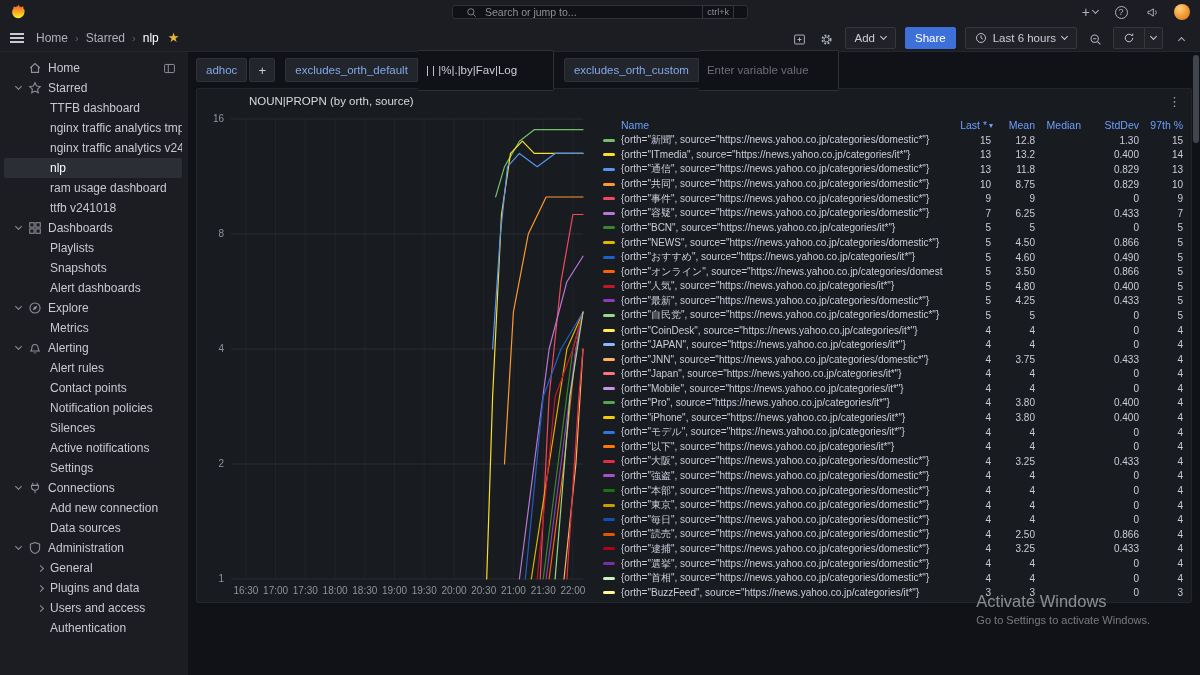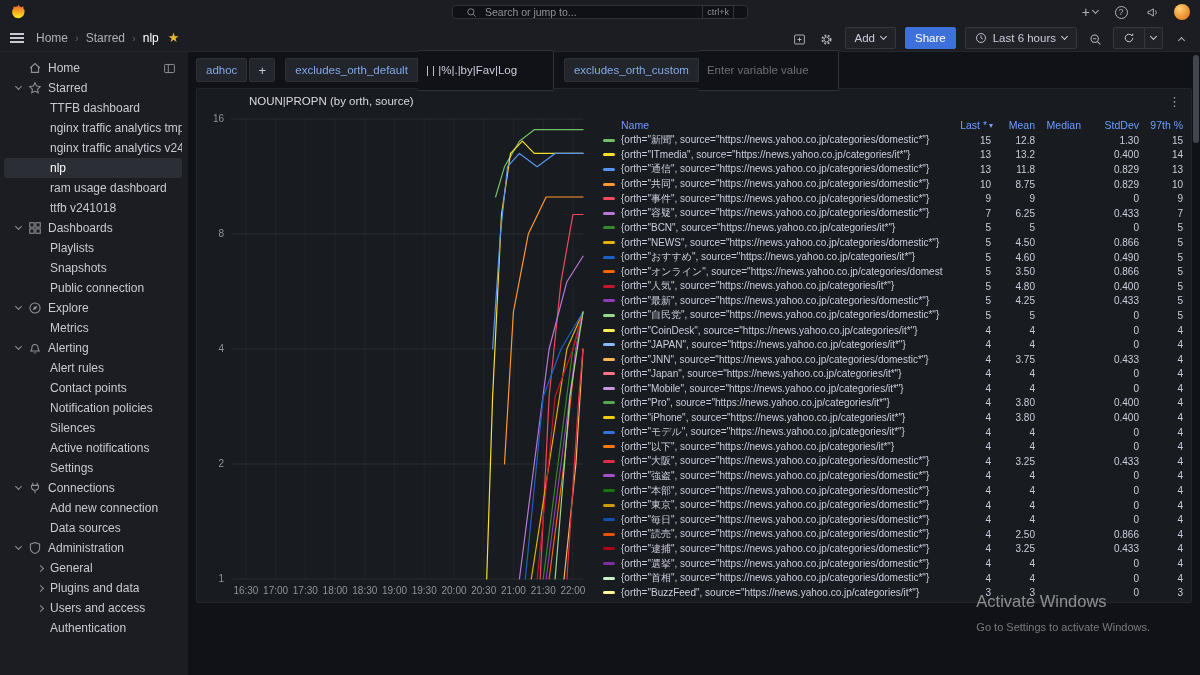--- a/index.html
+++ b/index.html
@@ -89,21 +89,21 @@
   .hname { cursor:pointer; }
   .num { text-align:right; font-size:10px; padding-right:2px; }
   .hsort { display:flex; justify-content:flex-end; align-items:center; gap:2px; font-size:10.5px; }
   .sorticon { font-size:8px; }
   .lrow { height:14.6px; cursor:pointer; }
   .sw { width:12px; height:3px; border-radius:2px; display:inline-block; }
   .lname { overflow:hidden; white-space:nowrap; font-size:10px; color:#ccccdc; padding-right:6px; }
   
   .watermark { position:absolute; right:50px; top:540px; color:rgba(255,255,255,0.50); pointer-events:none; }
   .wm1 { font-size:16.5px; }
-  .wm2 { font-size:11px; color:rgba(255,255,255,0.42); margin-top:10px; }
+  .wm2 { font-size:11px; color:rgba(255,255,255,0.42); margin-top:3px; }
   .scroll-thumb { position:fixed; right:1px; top:55px; width:6px; height:88px; background:#41454e; border-radius:3px; }
 </style>
 </head>
 <body>
 
 <header class="topbar">
   <span class="logo">
     <svg viewBox="0 0 24 24">
         <defs>
           <linearGradient id="glg" x1="0" y1="1" x2="0" y2="0">
@@ -269,21 +269,21 @@
       <div class="nav-item lvl1">
         <span class="chev-slot"></span>
         <span class="nav-label">Playlists</span>
       </div>
       <div class="nav-item lvl1">
         <span class="chev-slot"></span>
         <span class="nav-label">Snapshots</span>
       </div>
       <div class="nav-item lvl1">
         <span class="chev-slot"></span>
-        <span class="nav-label">Public connection</span>
+        <span class="nav-label">Alert dashboards</span>
       </div>
       <div class="nav-item lvl0">
         <span class="chev-slot">
           <i class="chev down"></i>
         </span>
         <span class="nav-icon">
           <svg viewBox="0 0 16 16">
             <circle cx="8" cy="8" r="5.8" fill="none" stroke="currentColor" stroke-width="1.2"></circle>
             <path d="M10.6 5.4 9.2 9.2 5.4 10.6 6.8 6.8z" fill="currentColor"></path>
           </svg>

